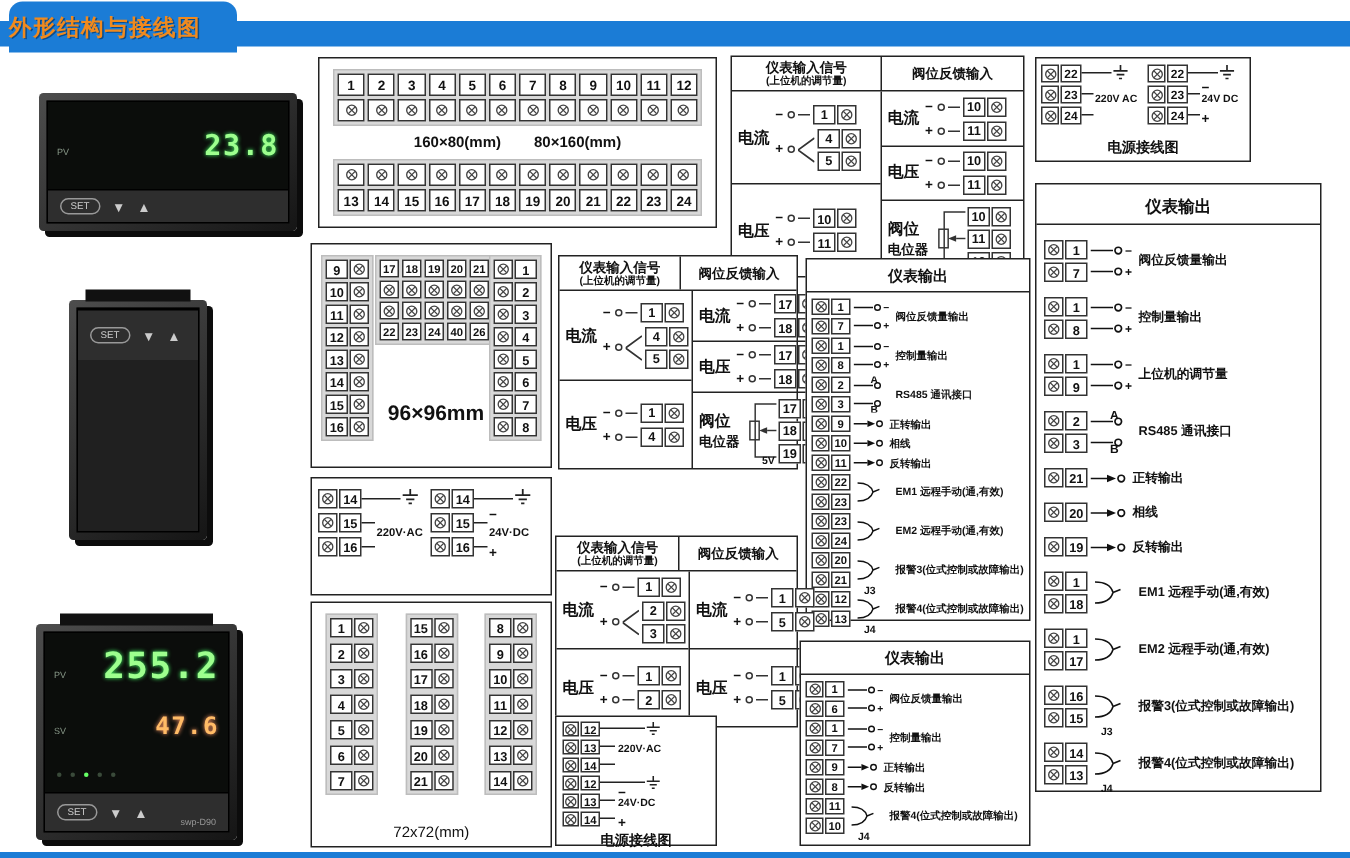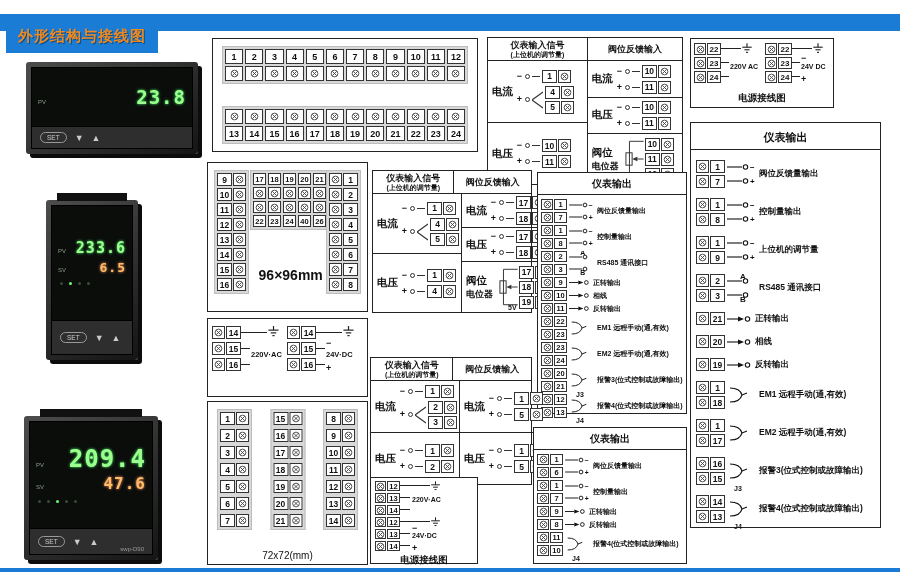--- a/index.html
+++ b/index.html
@@ -1,21 +1,21 @@
 <!DOCTYPE html>
 <html style="--blue: #1b7cd6; --accent: #f08a1e; --pv: #9dff8e; --sv: #ffbb66;"><head>
 <meta charset="utf-8">
 <style>
   :root{ --blue:#1b7cd6; --accent:#f08a1e; --pv:#9dff8e; --sv:#ffbb66; --ink:#222; }
   *{margin:0;padding:0;box-sizing:border-box}
   html,body{width:900px;height:572px}
   body{position:relative;background:#fff;font-family:"Liberation Sans","DejaVu Sans",sans-serif;overflow:hidden;color:#111}
   .topbar{position:absolute;left:0;top:14px;width:900px;height:17px;background:var(--blue)}
   .bottombar{position:absolute;left:0;bottom:0;width:900px;height:4px;background:var(--blue)}
-  .title-tab{position:absolute;left:6px;top:19px;width:152px;height:34px;background:var(--blue);border-radius:9px 9px 0 0;display:flex;align-items:center;justify-content:center;z-index:2}
+  .title-tab{position:absolute;left:6px;top:1px;width:152px;height:34px;background:var(--blue);border-radius:9px 9px 0 0;display:flex;align-items:center;z-index:2}
   .title-tab span{color:var(--accent);font-weight:bold;font-size:15px;letter-spacing:1px;text-shadow:1px 1px 0 #0a4c8c}
 
   .panel{position:absolute;border:1px solid #222;background:#fff}
 
   
   .tb{border:1px solid #333;background:#fff;display:flex;align-items:center;justify-content:center;font-weight:700;color:#111;flex:none}
   .nb{width:15px;height:13px;font-size:8.5px}
   .sb{width:13px;height:13px}
   .screw-svg{width:9px;height:9px;stroke:#444;fill:none;stroke-width:1.2}
   .tpair{display:flex;gap:1px}
@@ -132,21 +132,21 @@
   .compact .olab{font-size:7px}
   .compact .osub{bottom:-6px}
 
   
   .inst{position:absolute;background:linear-gradient(145deg,#4d4d4d,#151515);border-radius:3px;box-shadow:4px 4px 0 #0c0c0c;padding:5px}
   .instL{left:26px;top:62px;width:172px;height:92px}
   .instP{left:46px;top:200px;width:92px;height:160px}
   .instS{left:24px;top:416px;width:134px;height:144px}
   .instP::before,.instS::before{content:"";position:absolute;top:-7px;left:12%;width:76%;height:8px;background:#111}
   .iface{height:100%;display:flex;flex-direction:column;background:#202020;border:1px solid #000}
-  .idisp{flex:1;background:#0b0d0b;padding:3px 6px;display:flex;flex-direction:column;justify-content:center;gap:5px}
+  .idisp{flex:1;background:#0b0d0b;padding:3px 6px;display:flex;flex-direction:column;justify-content:center;gap:20px}
   .drow{display:flex;align-items:baseline;justify-content:flex-end;gap:4px}
   .dlab{color:#8a9a8a;font-size:6px;margin-right:auto}
   .dval{font-family:"DejaVu Sans Mono",monospace;font-weight:700;letter-spacing:1px;line-height:1}
   .pv{color:var(--pv);text-shadow:0 0 3px #4f6;font-size:19px}
   .sv{color:var(--sv);text-shadow:0 0 3px #f96;font-size:15px}
   .instP .pv{font-size:15px}.instP .sv{font-size:13px}
   .instS .pv{font-size:24px}.instS .sv{font-size:16px}
   .dots{display:flex;gap:6px;padding:3px 2px 1px}
   .dots i{width:3px;height:3px;border-radius:50%;background:#3a4a3a;display:block}
   .dots i.on{background:#6f6}
@@ -177,50 +177,34 @@
     <div class="ibtns">
       <span class="bset">SET</span>
       <span class="btri">▼</span>
       <span class="btri">▲</span>
     </div>
   </div>
 </div>
 
 <div class="inst instP">
   <div class="iface">
-    <div class="idisp">
-      <div class="drow">
-        <span class="dlab">PV</span>
-        <span class="dval pv">233.6</span>
-      </div>
-      <div class="drow">
-        <span class="dlab">SV</span>
-        <span class="dval sv">6.5</span>
-      </div>
-      <div class="dots">
-          <i></i>
-          <i class="on"></i>
-          <i></i>
-          <i></i>
-        </div>
-    </div>
     <div class="ibtns">
       <span class="bset">SET</span>
       <span class="btri">▼</span>
       <span class="btri">▲</span>
     </div>
   </div>
 </div>
 
 <div class="inst instS">
   <div class="iface">
     <div class="idisp">
       <div class="drow">
         <span class="dlab">PV</span>
-        <span class="dval pv">209.4</span>
+        <span class="dval pv">255.2</span>
       </div>
       <div class="drow">
         <span class="dlab">SV</span>
         <span class="dval sv">47.6</span>
       </div>
       <div class="dots">
           <i></i>
           <i></i>
           <i class="on"></i>
           <i></i>
@@ -351,20 +335,24 @@
       <div class="vcell">
         <div class="tb nb">12</div>
         <div class="tb sb">
           <svg class="screw-svg" viewBox="0 0 12 12">
             <circle cx="6" cy="6" r="4.5"></circle>
             <line x1="3" y1="3" x2="9" y2="9"></line>
             <line x1="9" y1="3" x2="3" y2="9"></line>
           </svg>
         </div>
       </div>
+    </div>
+    <div class="cap160">
+      <span>160×80(mm)</span>
+      <span>80×160(mm)</span>
     </div>
     <div class="hstrip">
       <div class="vcell">
         <div class="tb sb">
           <svg class="screw-svg" viewBox="0 0 12 12">
             <circle cx="6" cy="6" r="4.5"></circle>
             <line x1="3" y1="3" x2="9" y2="9"></line>
             <line x1="9" y1="3" x2="3" y2="9"></line>
           </svg>
         </div>

